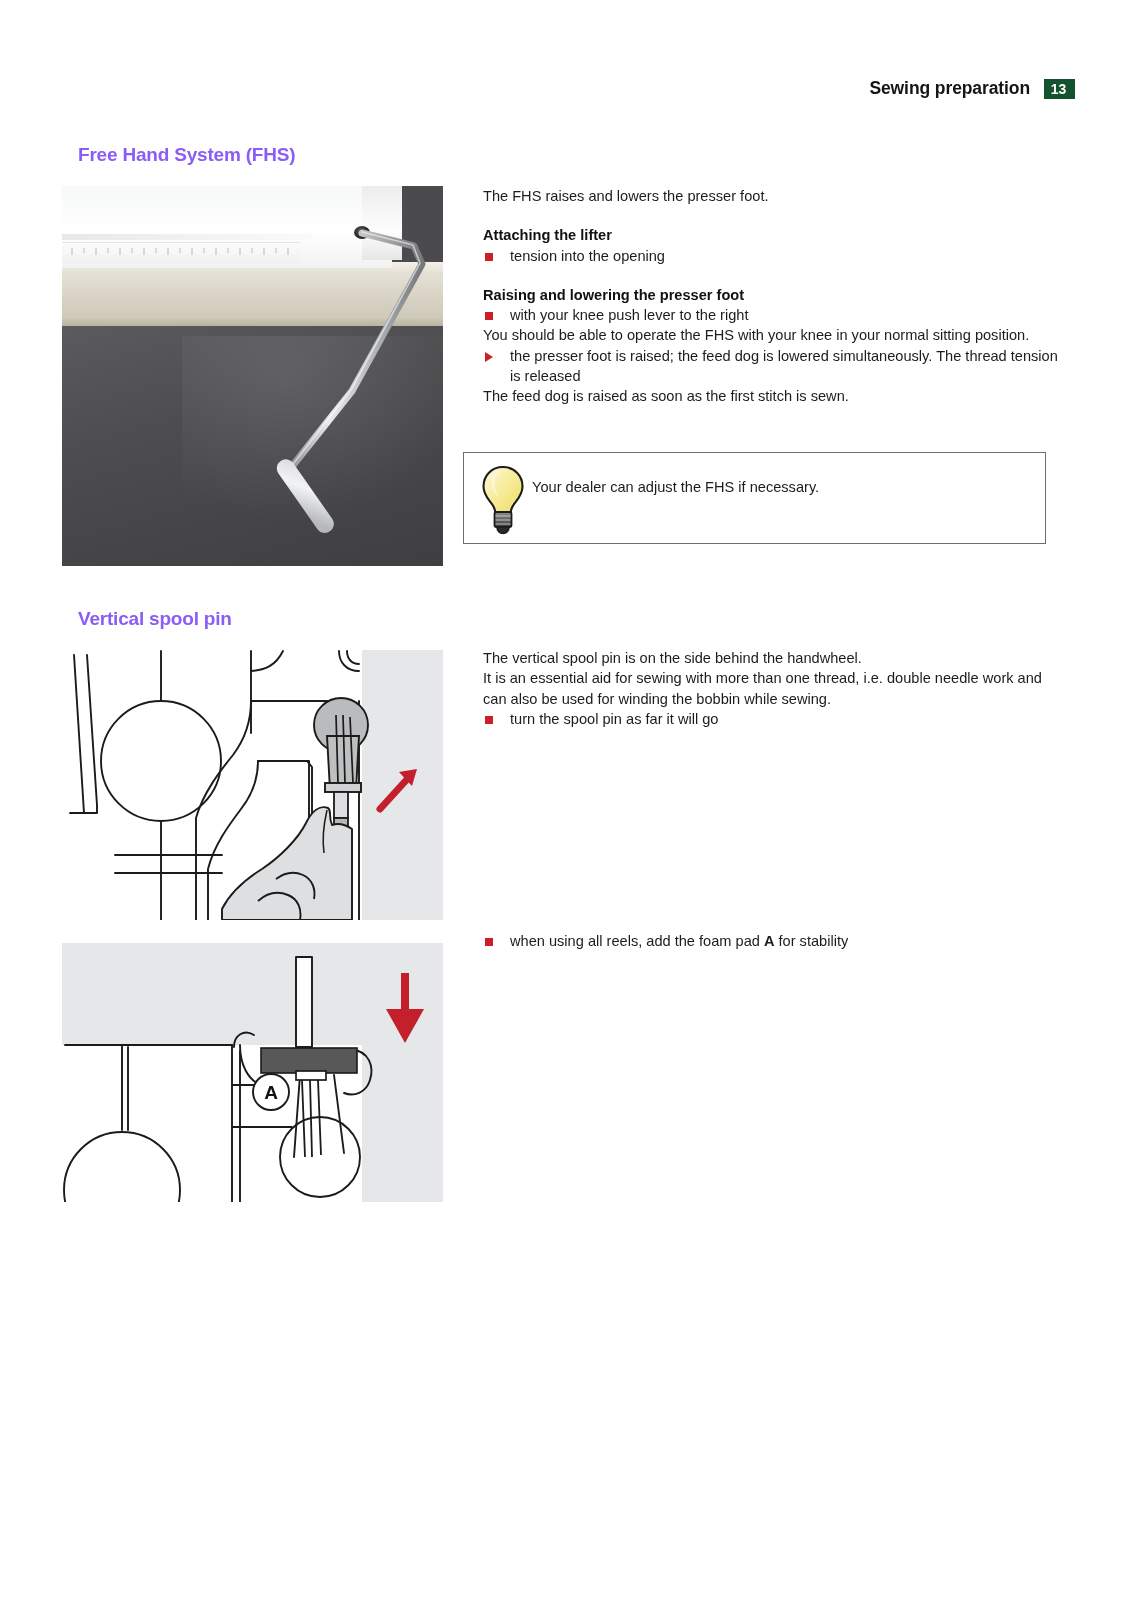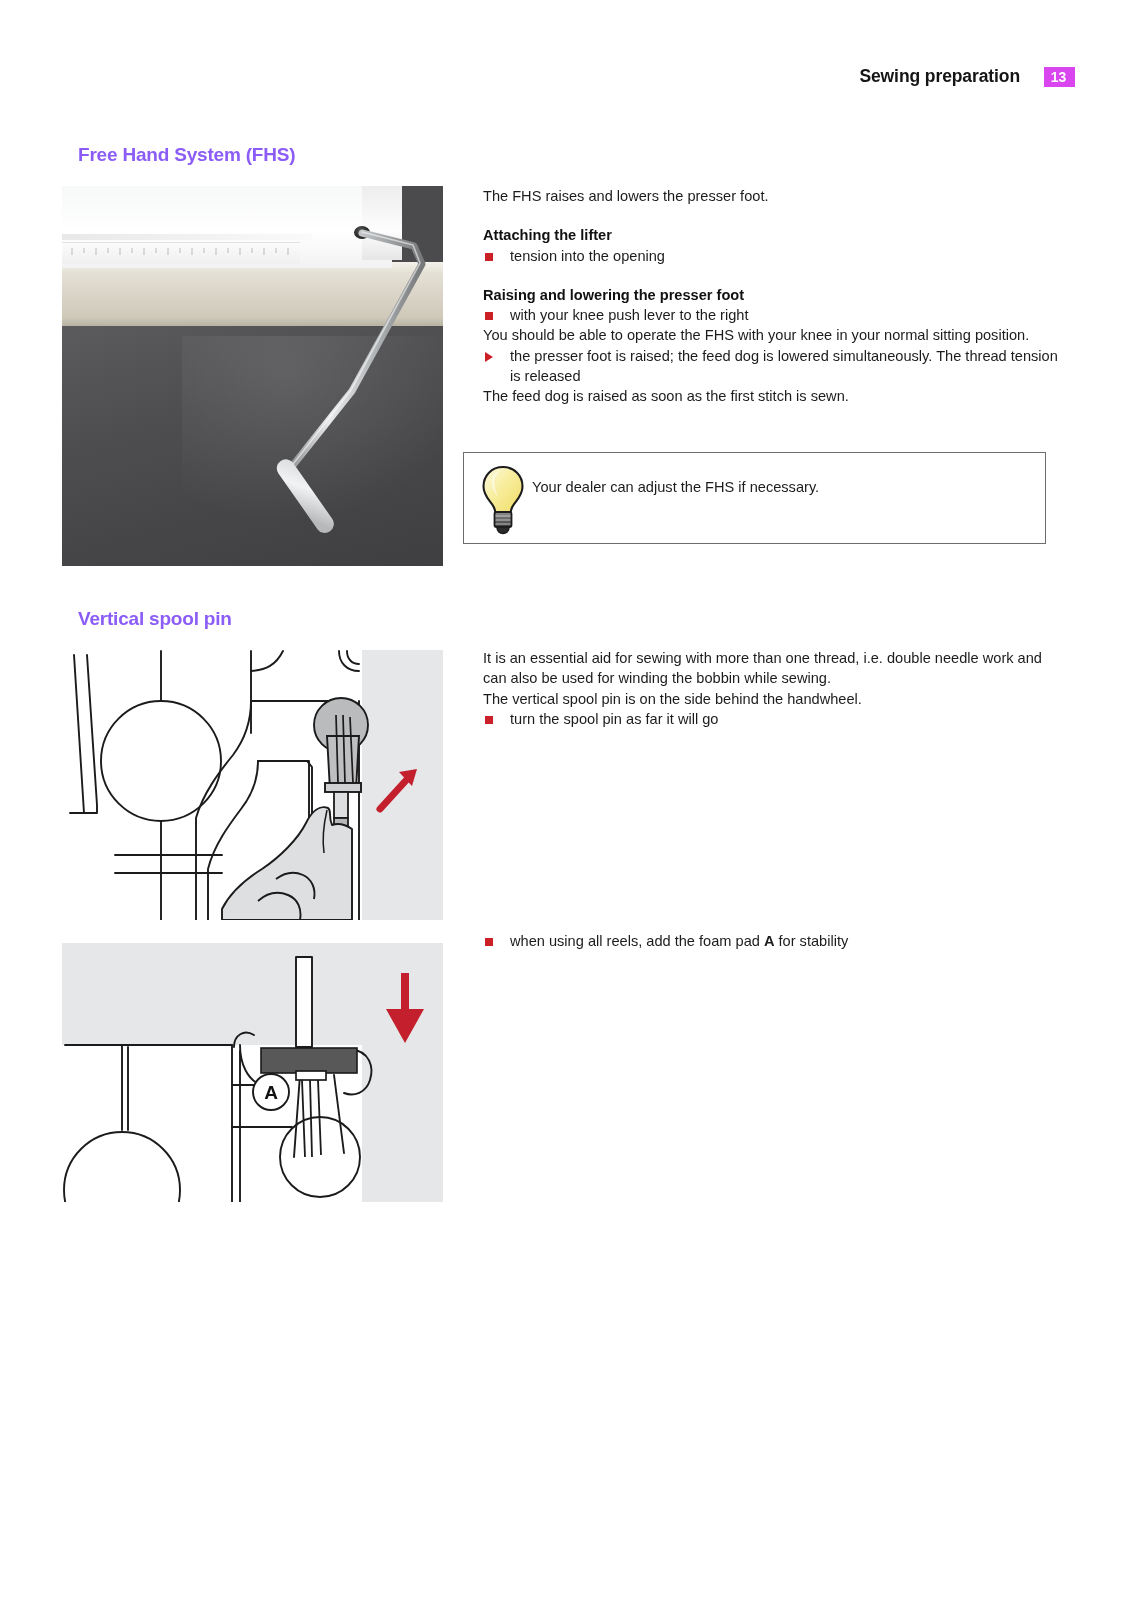--- a/index.html
+++ b/index.html
@@ -19,34 +19,34 @@
   #page-header {
     position: absolute;
     top: 62px;
     left: 62px;
     right: 56px;
     height: 34px;
   }
   .header-inner {
     position: absolute;
     right: 0;
-    top: 4px;
+    top: 16px;
     display: flex;
     align-items: center;
-    gap: 24px;
+    gap: 14px;
   }
   #header-title {
     font-size: 17.5px;
     font-weight: bold;
     letter-spacing: -0.1px;
     color: #151515;
     line-height: 21px;
   }
   #page-badge {
-    background: #d946ef;
+    background: #14532d;
     color: #ffffff;
     font-size: 14px;
     font-weight: bold;
     line-height: 20px;
     padding: 0 7px 0 5px;
     min-width: 31px;
     height: 20px;
     text-align: center;
     display: inline-block;
   }
@@ -444,22 +444,22 @@
     <text x="209" y="174" text-anchor="middle" font-family="Liberation Sans, sans-serif" font-size="19" font-weight="bold" fill="#111">A</text>
 
     <g>
       <path d="M343 48 L343 90" stroke="#c41f2d" stroke-width="8" stroke-linecap="butt" fill="none"></path>
       <path d="M324 84 L362 84 L343 118 Z" fill="#c41f2d"></path>
     </g>
   </svg>
 </div>
 
 <div class="text-col" id="spool-text-1">
+  <p class="para">The vertical spool pin is on the side behind the handwheel.</p>
   <p class="para">It is an essential aid for sewing with more than one thread, i.e. double needle work and can also be used for winding the bobbin while sewing.</p>
-  <p class="para">The vertical spool pin is on the side behind the handwheel.</p>
   <div class="bullet-line">
     <span class="bullet-sq"></span>
     <span>turn the spool pin as far it will go</span>
   </div>
 </div>
 
 <div class="text-col" id="spool-text-2">
   <div class="bullet-line">
     <span class="bullet-sq"></span>
     <span><span>when using all reels, add the foam pad </span><span class="bold-inline">A</span><span> for stability</span></span>

